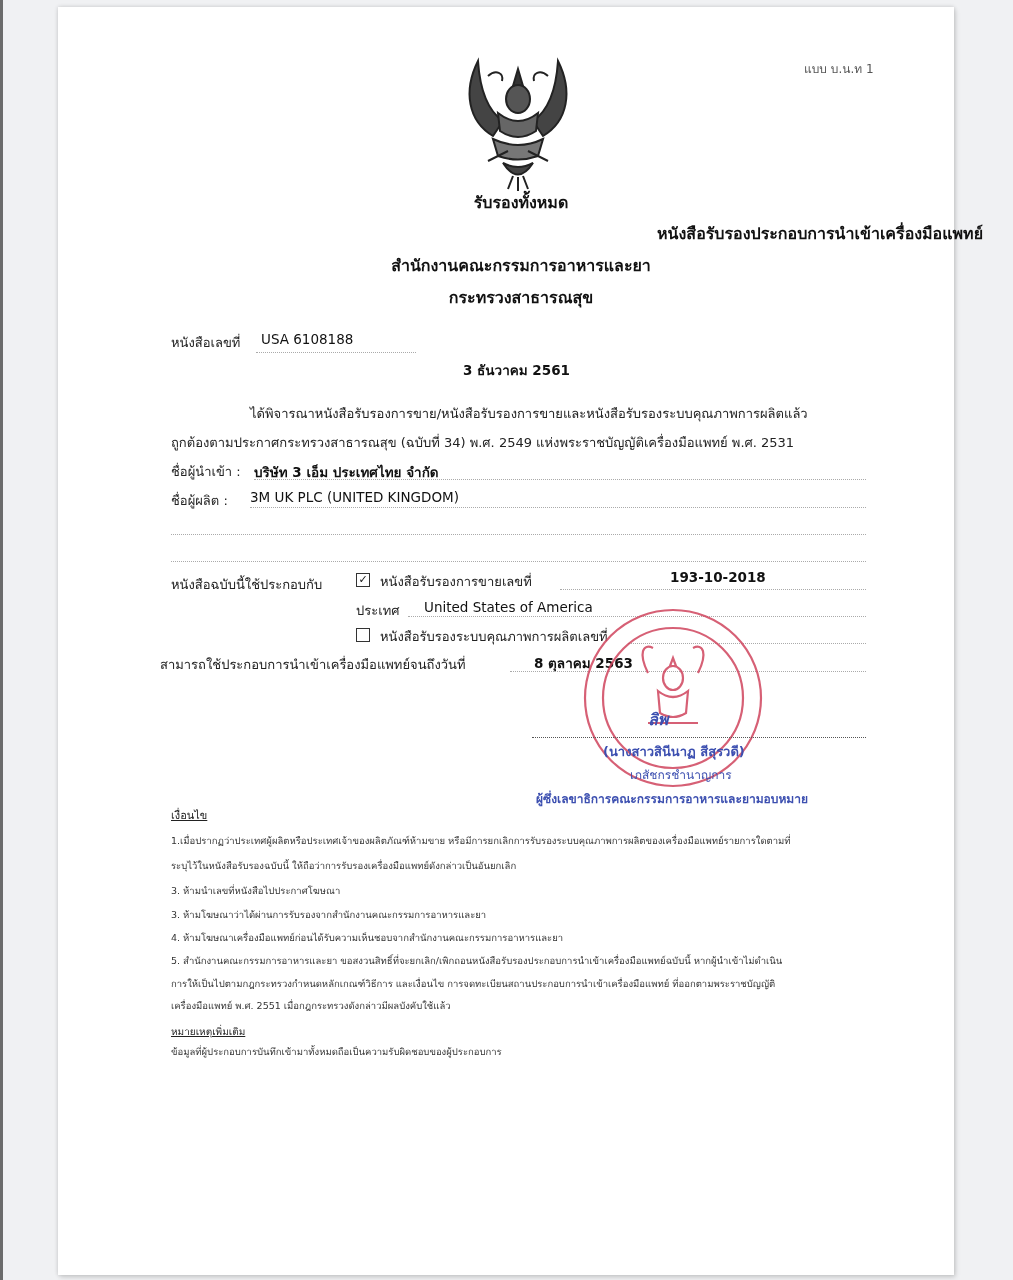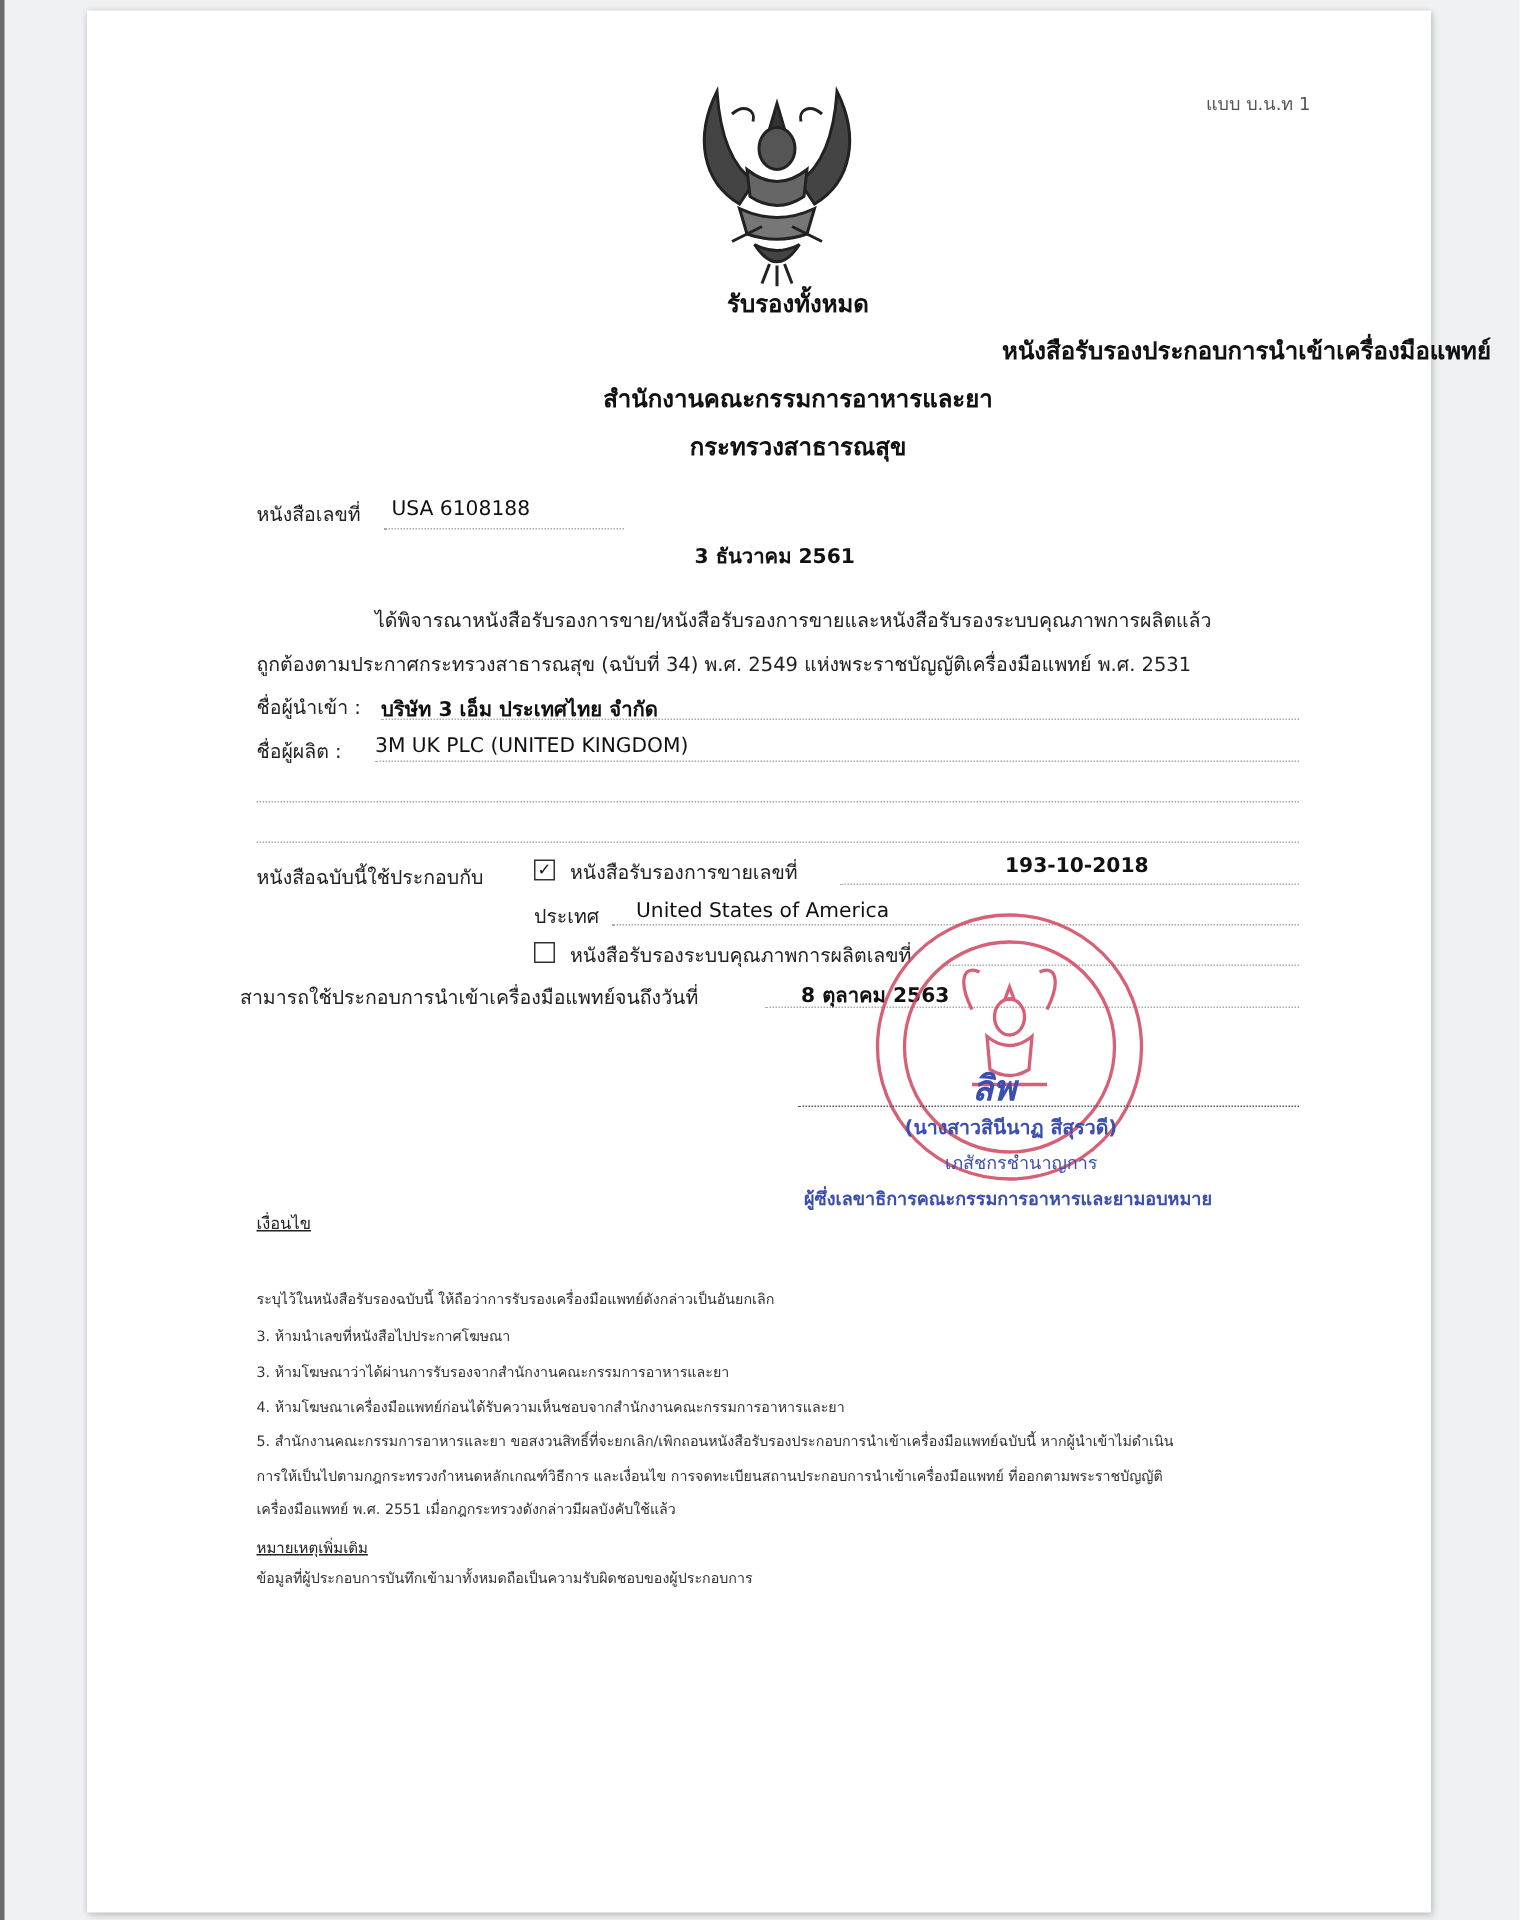--- a/index.html
+++ b/index.html
@@ -8,21 +8,21 @@
     font-family:"DejaVu Sans", "Liberation Sans", sans-serif; color:#1e1e1e;
   }
   .left-edge { position:absolute; left:0; top:0; width:3px; height:1280px; background:#6b6b6b; }
   .page {
     position:absolute; left:58px; top:7px; width:896px; height:1268px; background:#ffffff;
     box-shadow:0 0 4px rgba(0,0,0,0.18), 2px 3px 5px rgba(0,0,0,0.10);
   }
   .abs { position:absolute; white-space:nowrap; }
   .form-code { left:746px; top:52px; font-size:12px; color:#555; }
   .garuda { left:400px; top:44px; width:120px; height:140px; }
-  .title { left:12px; width:924px; text-align:center; font-weight:bold; font-size:16px; color:#111; }
+  .title { left:1px; width:924px; text-align:center; font-weight:bold; font-size:16px; color:#111; }
   .t1 { top:183px; }
   .t2 { top:214px;text-align:right; }
   .t3 { top:246px; }
   .t4 { top:278px; }
   .lbl { font-size:13px; color:#222; }
   .val { font-size:13.5px; color:#111; font-weight:bold; }
   .val-n { font-size:13.5px; color:#111; }
   .line { position:absolute; border-bottom:1px dotted #aaa; height:0; }
   .cond { font-size:9.5px; color:#333; }
   .cond-h { font-size:11px; color:#222; text-decoration:underline; }
@@ -105,27 +105,28 @@
     <g fill="none" stroke="#d0455e" stroke-width="2.2" opacity="0.85">
       <circle cx="95" cy="95" r="88"></circle>
       <circle cx="95" cy="95" r="70"></circle>
       <path d="M70 70 C60 50, 65 40, 75 45 M120 70 C130 50, 125 40, 115 45"></path>
       <ellipse cx="95" cy="75" rx="10" ry="12"></ellipse>
       <path d="M80 88 Q95 100 110 88 L108 110 Q95 118 82 110Z"></path>
       <path d="M70 120 L120 120"></path>
       <path d="M95 55 L92 63 L98 63Z"></path>
     </g>
   </svg>
-  <div class="abs sign-text" style="left:590px; top:700px; font-size:23px; font-style:italic;">ลิพ</div>
+  <div class="abs sign-text" style="left:590px; top:700px; font-size:16px; font-style:italic;">ลิพ</div>
   <div class="line" style="left:474px; top:730px; width:334px; border-bottom:1px dotted #555;"></div>
   <div class="abs sign-text" style="left:545px; top:734px;">(นางสาวสินีนาฏ สีสุรวดี)</div>
   <div class="abs sign-text" style="left:572px; top:758px; font-weight:normal; font-size:12px;">เภสัชกรชำนาญการ</div>
   <div class="abs sign-text" style="left:478px; top:782px; font-size:12px;">ผู้ซึ่งเลขาธิการคณะกรรมการอาหารและยามอบหมาย</div>
 
   <div class="abs cond-h" style="left:113px; top:799px;">เงื่อนไข</div>
+  <div class="abs cond" style="left:113px; top:826px;">1.เมื่อปรากฏว่าประเทศผู้ผลิตหรือประเทศเจ้าของผลิตภัณฑ์ห้ามขาย หรือมีการยกเลิกการรับรองระบบคุณภาพการผลิตของเครื่องมือแพทย์รายการใดตามที่</div>
   <div class="abs cond" style="left:113px; top:851px;">ระบุไว้ในหนังสือรับรองฉบับนี้ ให้ถือว่าการรับรองเครื่องมือแพทย์ดังกล่าวเป็นอันยกเลิก</div>
   <div class="abs cond" style="left:113px; top:876px;">3. ห้ามนำเลขที่หนังสือไปประกาศโฆษณา</div>
   <div class="abs cond" style="left:113px; top:900px;">3. ห้ามโฆษณาว่าได้ผ่านการรับรองจากสำนักงานคณะกรรมการอาหารและยา</div>
   <div class="abs cond" style="left:113px; top:923px;">4. ห้ามโฆษณาเครื่องมือแพทย์ก่อนได้รับความเห็นชอบจากสำนักงานคณะกรรมการอาหารและยา</div>
   <div class="abs cond" style="left:113px; top:946px;">5. สำนักงานคณะกรรมการอาหารและยา ขอสงวนสิทธิ์ที่จะยกเลิก/เพิกถอนหนังสือรับรองประกอบการนำเข้าเครื่องมือแพทย์ฉบับนี้ หากผู้นำเข้าไม่ดำเนิน</div>
   <div class="abs cond" style="left:113px; top:969px;">การให้เป็นไปตามกฎกระทรวงกำหนดหลักเกณฑ์วิธีการ และเงื่อนไข การจดทะเบียนสถานประกอบการนำเข้าเครื่องมือแพทย์ ที่ออกตามพระราชบัญญัติ</div>
   <div class="abs cond" style="left:113px; top:991px;">เครื่องมือแพทย์ พ.ศ. 2551 เมื่อกฎกระทรวงดังกล่าวมีผลบังคับใช้แล้ว</div>
 
   <div class="abs cond-h" style="left:113px; top:1017px; font-size:10px;">หมายเหตุเพิ่มเติม</div>
   <div class="abs cond" style="left:113px; top:1037px;">ข้อมูลที่ผู้ประกอบการบันทึกเข้ามาทั้งหมดถือเป็นความรับผิดชอบของผู้ประกอบการ</div>

